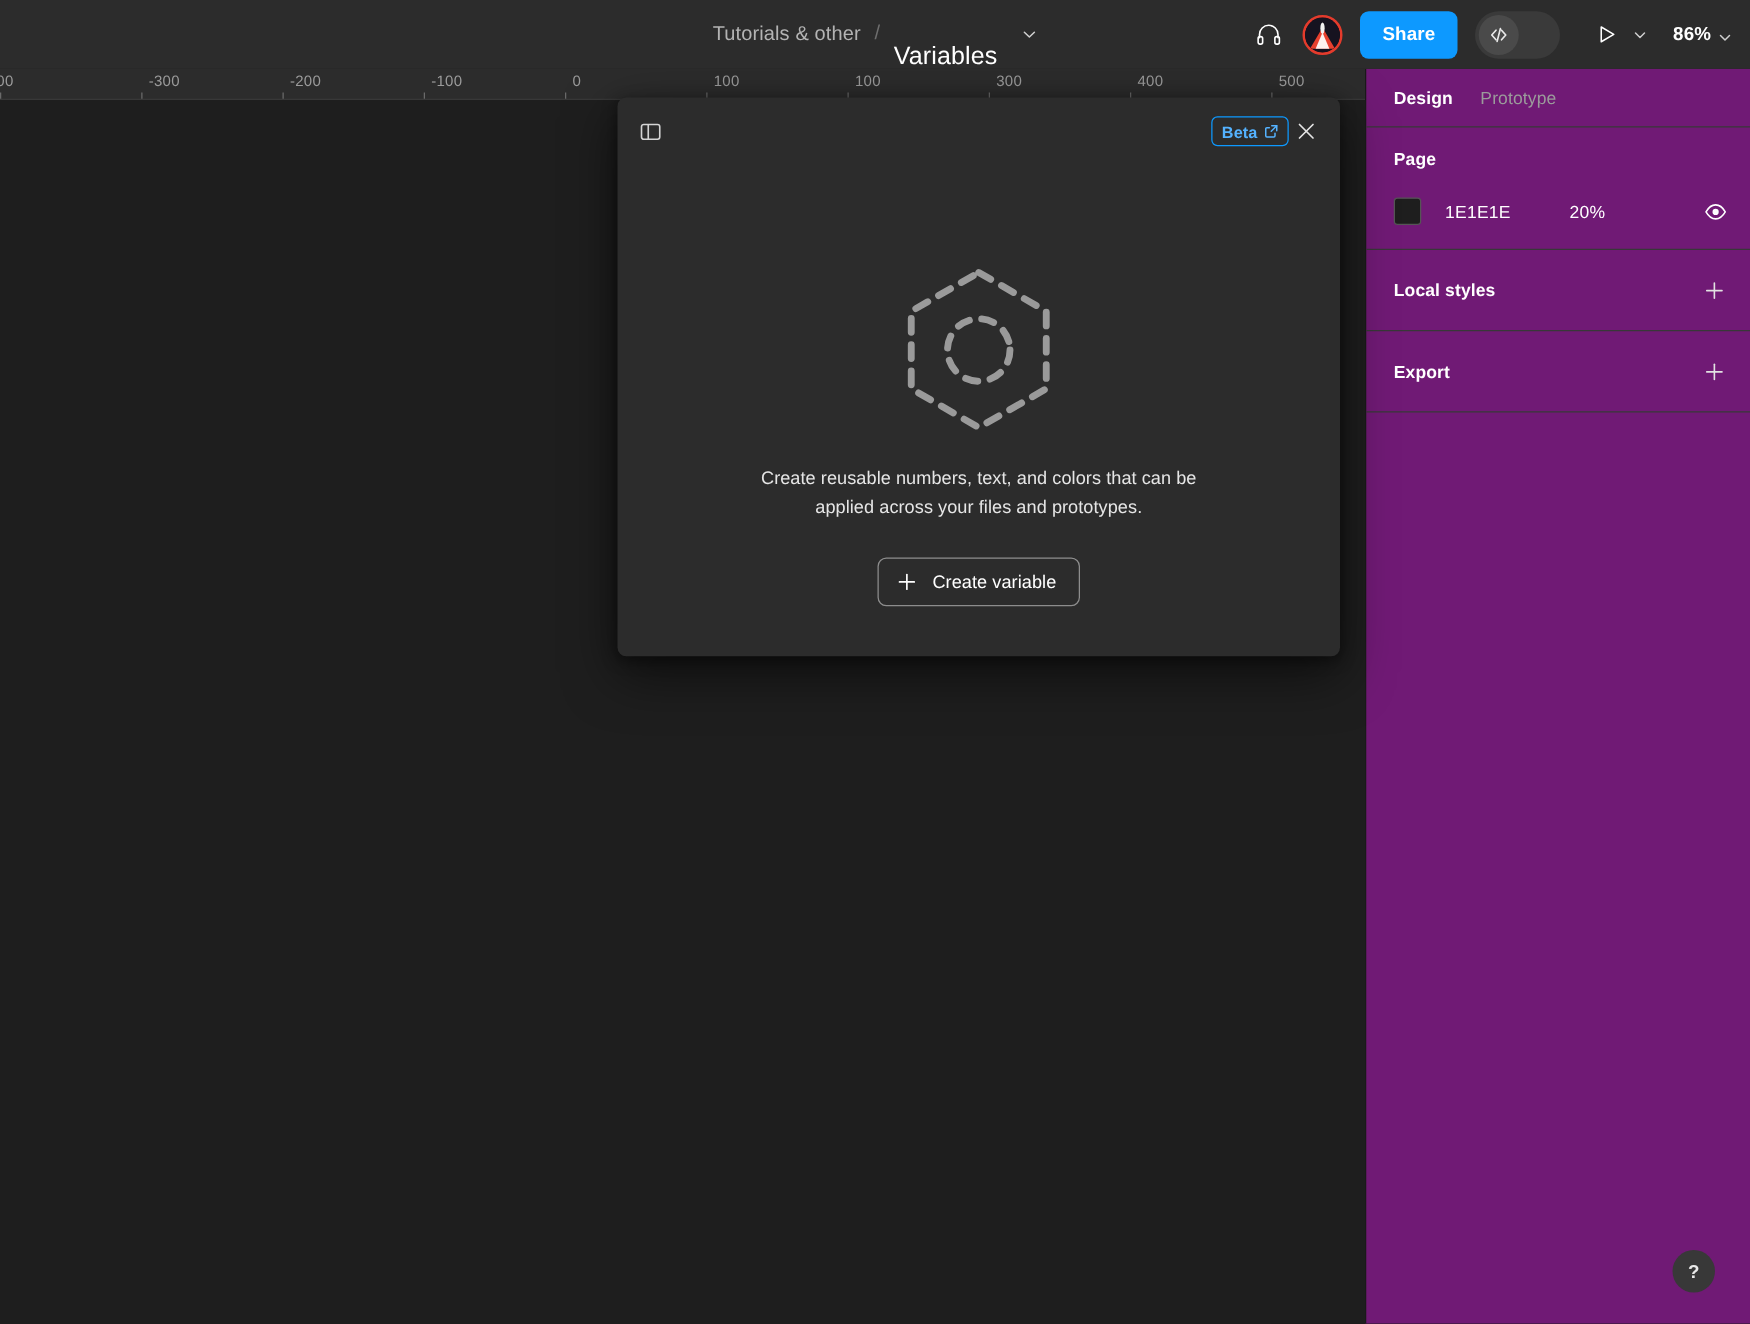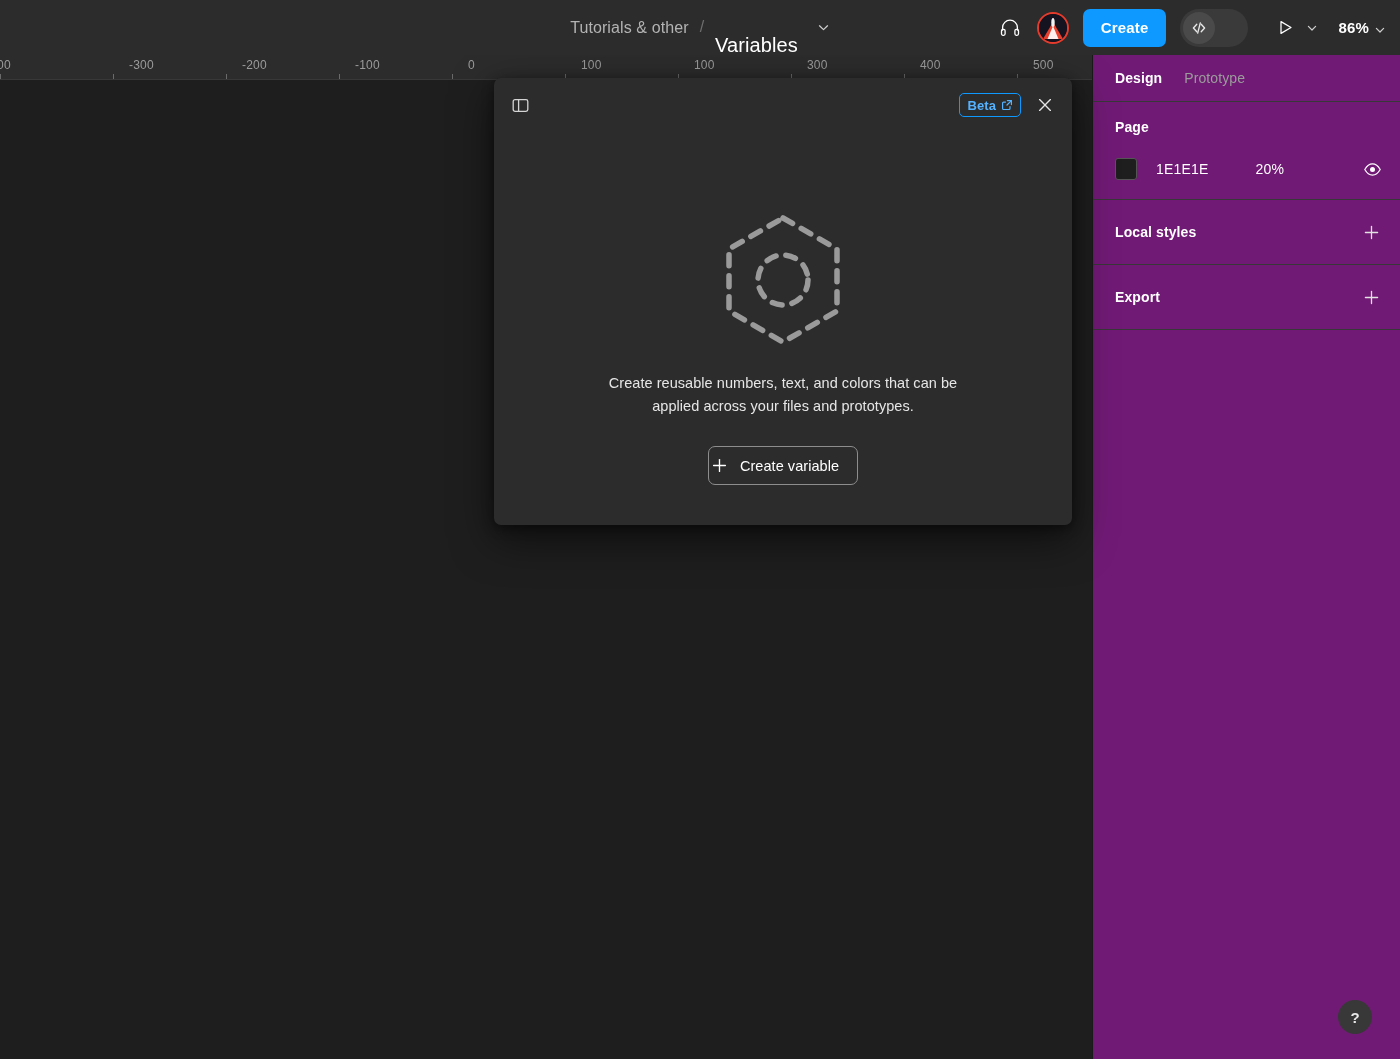--- a/index.html
+++ b/index.html
@@ -177,21 +177,21 @@
     overflow: hidden;
     z-index: 20;
   }
   .ruler-tick {
     position: absolute;
     top: 0;
     height: 25px;
   }
   .ruler-tick .lbl {
     position: absolute;
-    left: 16px;
+    left: 6px;
     top: 3px;
     font-size: 12px;
     color: #9b9b9b;
     white-space: nowrap;
     letter-spacing: 0.2px;
   }
   .ruler-tick .mark {
     position: absolute;
     left: 0;
     bottom: 0;
@@ -239,21 +239,20 @@
   .panel-toggle-btn {
     width: 30px; height: 30px;
     display: flex; align-items: center; justify-content: center;
     border-radius: 5px;
     color: #d4d4d4;
   }
   .modal-header-right {
     margin-left: auto;
     display: flex;
     align-items: center;
-    gap: 10px;
   }
   .beta-badge {
     display: flex;
     align-items: center;
     gap: 5px;
     height: 24px;
     padding: 0 7px;
     border: 1px solid #0d99ff;
     border-radius: 5px;
     color: #54b2ff;
@@ -291,21 +290,21 @@
     text-align: center;
     font-size: 14.5px;
     line-height: 23px;
     color: #e6e6e6;
     letter-spacing: 0.05px;
   }
 
   .create-var-btn {
     margin-top: 28px;
     height: 39px;
-    padding: 0 18px 0 2px;
+    padding: 0 18px 0 14px;
     border: 1px solid #8d8d8d;
     border-radius: 7px;
     display: flex;
     align-items: center;
     gap: 12px;
     color: #ffffff;
     font-size: 14.5px;
     background: transparent;
     letter-spacing: 0.05px;
   }
@@ -471,21 +470,21 @@
           </defs>
           <g clip-path="url(#avclip)">
             <rect width="28" height="28" fill="#161320"></rect>
             <path d="M14 25 L4 25 L14 8 L24 25 Z" fill="#e8402e"></path>
             <path d="M14 25 L8.5 25 L14 12 L19.5 25 Z" fill="#ffffff" opacity="0.92"></path>
             <ellipse cx="14" cy="8.5" rx="1.7" ry="4.6" fill="#f2f2f2"></ellipse>
           </g>
         </svg>
       </div>
 
-      <div class="share-btn">Create</div>
+      <div class="share-btn">Share</div>
 
       <div class="code-toggle">
         <div class="code-knob">
           <svg width="18" height="18" viewBox="0 0 18 18" fill="none">
             <path d="M6.8 5.2 L3.4 9 L6.8 12.8" stroke="currentColor" stroke-width="1.35" stroke-linecap="round" stroke-linejoin="round"></path>
             <path d="M11.2 5.2 L14.6 9 L11.2 12.8" stroke="currentColor" stroke-width="1.35" stroke-linecap="round" stroke-linejoin="round"></path>
             <path d="M10.3 3.9 L7.7 14.1" stroke="currentColor" stroke-width="1.35" stroke-linecap="round"></path>
           </svg>
         </div>
       </div>

